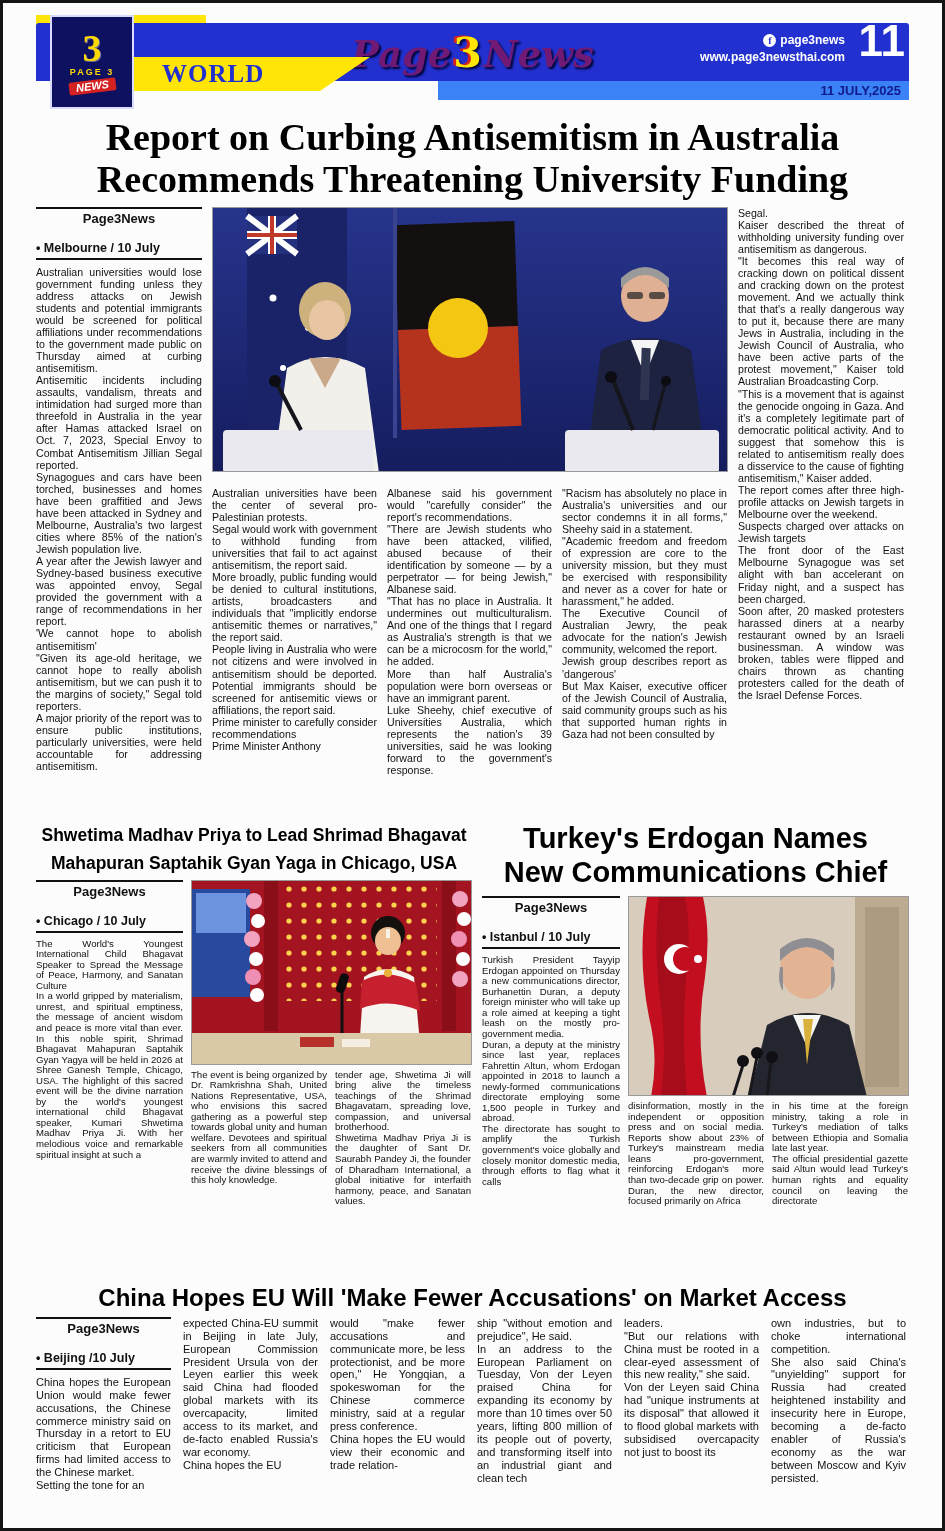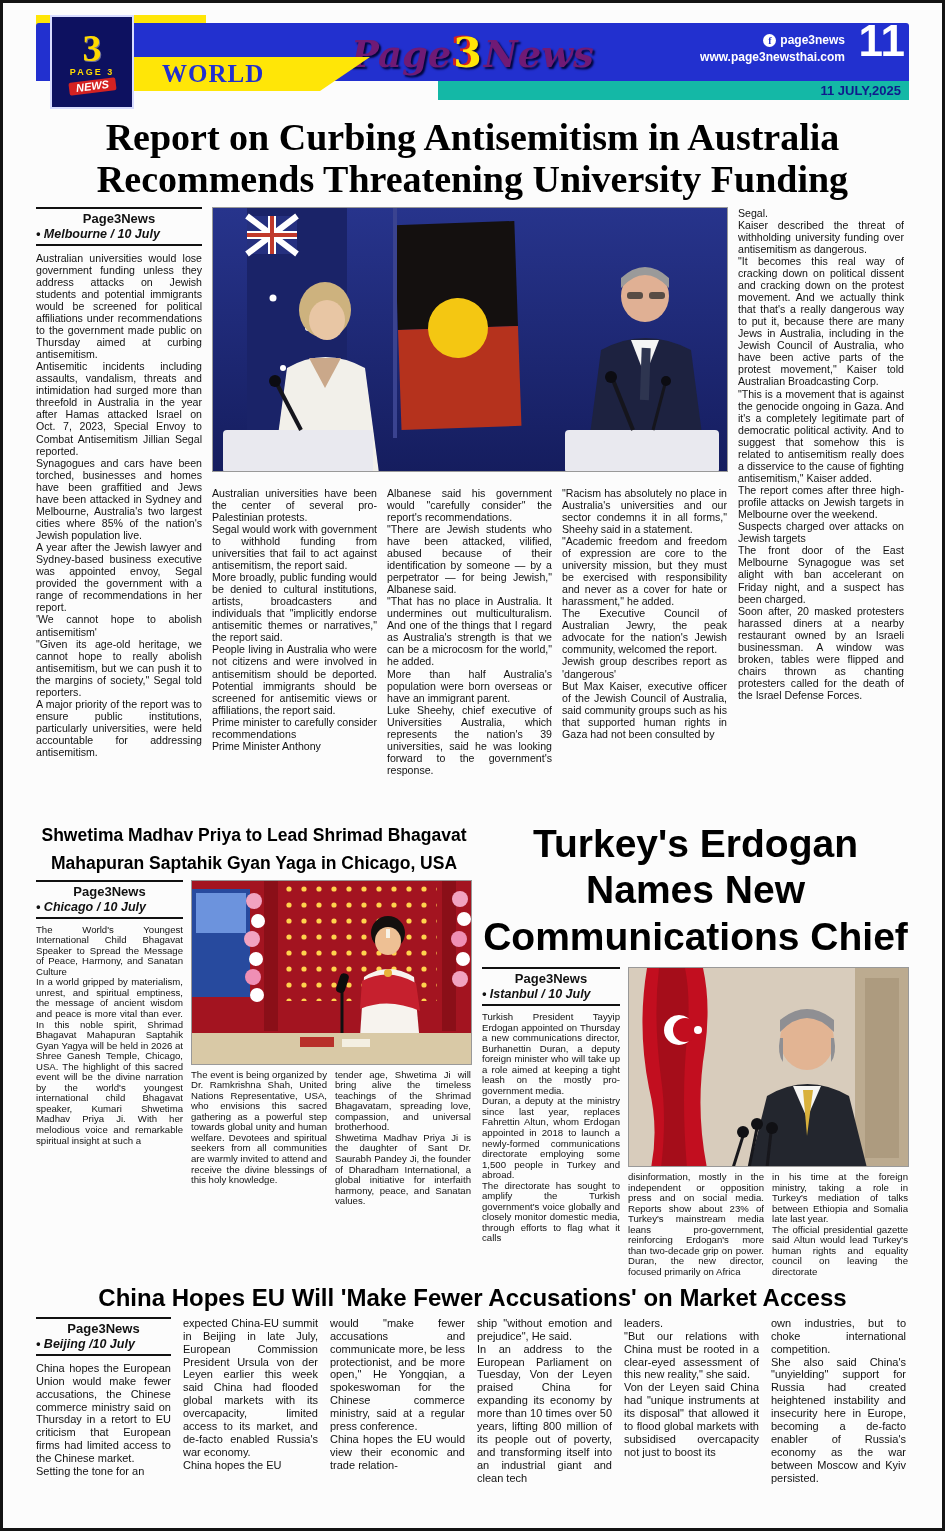--- a/index.html
+++ b/index.html
@@ -14,21 +14,21 @@
   .banner { position:relative; height:94px; margin-top:4px; }
   .banner-blue { position:absolute; left:0; right:0; top:8px; height:58px;
     background:#2230cf; border-radius:3px 3px 0 0; }
   .corner-yellow { position:absolute; left:0; top:0; width:170px; height:44px; background:#ffe607; }
   .world-band { position:absolute; left:84px; top:42px; width:250px; height:34px;
     background:#ffe607; clip-path:polygon(0 0,100% 0,80% 100%,0 100%);
     display:flex; align-items:center; padding-left:42px; z-index:4; }
   .world-band span { color:#2230cf; font-weight:bold; font-size:25px; letter-spacing:1px;
     font-family:"Liberation Serif", serif; }
   .date-strip { position:absolute; right:0; top:66px; height:19px; width:54%;
-    background:#14b8a6; z-index:3; display:flex; align-items:center; justify-content:flex-end;
+    background:#3b82f6; z-index:3; display:flex; align-items:center; justify-content:flex-end;
     padding-right:8px; }
   .date-strip span { color:#101a8c; font-weight:bold; font-size:13px; }
   .logo-box { position:absolute; left:14px; top:0; width:84px; height:94px;
     background:#0d1160; border:2px solid #d8dcff; z-index:5;
     display:flex; flex-direction:column; align-items:center; justify-content:center; }
   .logo-three { font-family:"Liberation Serif", serif; font-weight:bold; font-size:38px;
     color:#ffd900; line-height:0.9; text-shadow:1px 1px 0 #ffffff66; }
   .logo-page3 { color:#ffd900; font-size:9px; font-weight:bold; letter-spacing:2px; margin-top:2px; }
   .logo-news { color:#fff; font-style:italic; font-weight:bold; font-size:11px;
     background:#d42222; padding:0 7px 1px 7px; transform:rotate(-7deg); margin-top:3px;
@@ -48,39 +48,39 @@
   .bn-pagenum { position:absolute; right:4px; top:4px; color:#fff; font-weight:bold;
     font-size:44px; z-index:4; line-height:1; }
   
   .main-headline { font-family:"Liberation Serif", serif; font-weight:bold; font-size:38px;
     line-height:1.1; text-align:center; color:#000; margin:8px 0 6px 0; text-wrap:balance; }
   .sub-headline { font-weight:bold; text-align:center; color:#000; text-wrap:balance; }
   
   .byline { border-top:2px solid #111; border-bottom:2px solid #111; padding:2px 0 3px 0;
     margin-bottom:6px; }
   .byline .src { text-align:center; font-weight:bold; font-size:13px; }
-  .byline .dl { font-weight:bold; font-size:12.5px; margin-top:1px;font-style:italic; }
+  .byline .dl { font-weight:bold; font-size:12.5px; margin-top:15px; }
   
   .btxt { white-space:pre-line; text-align:justify; overflow:hidden; }
   .s1 { font-size:10.6px; line-height:1.14; }
   .s2 { font-size:9.6px;  line-height:1.1; }
   .s3 { font-size:11px;   line-height:1.18; }
   
   .art1 { display:flex; gap:10px; height:608px; overflow:hidden; }
   .a1-col { width:166px; flex:none; }
   .a1-mid { width:516px; flex:none; }
   .photo-frame { border:1px solid #999; background:#223; overflow:hidden; }
   .a1-sub { display:flex; gap:10px; margin-top:15px; height:330px; overflow:hidden; }
   .a1-sub .c { width:165px; flex:none; }
   
   .sec2 { display:flex; gap:10px; margin-top:6px; height:458px; overflow:hidden; }
   .sec2-left { width:436px; flex:none; }
   .sec2-right { width:427px; flex:none; }
   .hl-chicago { font-size:17.5px; line-height:1.6; margin-bottom:3px; }
-  .hl-turkey { font-size:39px; line-height:1.2; margin-bottom:6px;text-align:center; }
+  .hl-turkey { font-size:29px; line-height:1.2; margin-bottom:6px;text-align:center; }
   .sec2-row { display:flex; gap:8px; }
   .ch-col1 { width:147px; flex:none; }
   .tk-col1 { width:138px; flex:none; }
   .ph-col { width:281px; flex:none; }
   .ph-sub { display:flex; gap:8px; margin-top:5px; overflow:hidden; }
   .ph-sub .c { width:136px; flex:none; }
   
   .hl-china { font-size:24px; line-height:1.25; margin-top:4px; }
   .sec3 { display:flex; gap:12px; margin-top:4px; height:196px; overflow:hidden; }
   .cn-col { width:135px; flex:none; }

